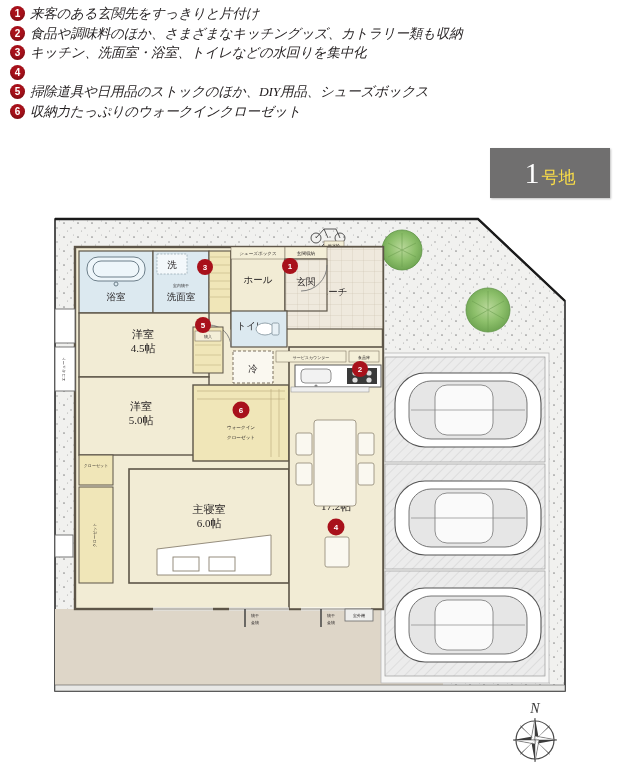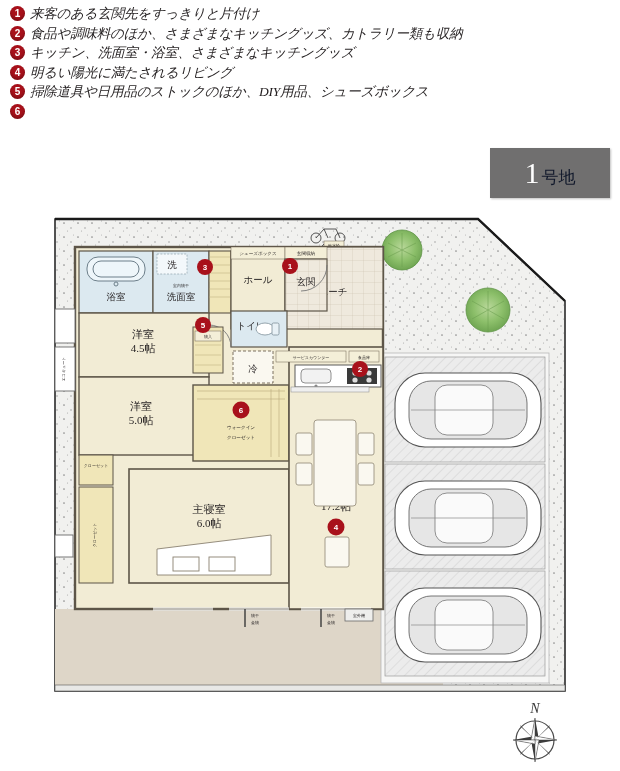--- a/index.html
+++ b/index.html
@@ -30,21 +30,21 @@
 
   
   .lot-badge{
     position:absolute;right:10px;top:148px;
     width:120px;height:50px;
     background:#706f6f;
     display:flex;align-items:center;justify-content:center;
     box-shadow:1px 1px 2px rgba(0,0,0,.25);
   }
   .lot-badge .lot-num{color:#fff;font-size:30px;line-height:30px;}
-  .lot-badge .lot-unit{color:#0f172a;font-size:17px;line-height:17px;margin-left:2px;margin-top:8px;}
+  .lot-badge .lot-unit{color:#fde047;font-size:17px;line-height:17px;margin-left:2px;margin-top:8px;}
 
   
   .site{position:absolute;left:33px;top:205px;width:555px;height:500px;}
   .site svg{display:block;}
 
   text{font-family:"Liberation Sans","DejaVu Sans",sans-serif;fill:#231f20;}
   .rm{font-family:"Liberation Serif","DejaVu Serif",serif;font-size:9.5px;text-anchor:middle;}
   .rm-big{font-family:"Liberation Serif","DejaVu Serif",serif;font-size:11px;text-anchor:middle;}
   .tiny{font-size:4.6px;text-anchor:middle;}
   .tiny2{font-size:4px;text-anchor:middle;}
@@ -67,32 +67,32 @@
     <div class="legend-row">
       <div class="badge">1</div>
       <div class="legend-text">来客のある玄関先をすっきりと片付け</div>
     </div>
     <div class="legend-row">
       <div class="badge">2</div>
       <div class="legend-text">食品や調味料のほか、さまざまなキッチングッズ、カトラリー類も収納</div>
     </div>
     <div class="legend-row">
       <div class="badge">3</div>
-      <div class="legend-text">キッチン、洗面室・浴室、さまざまなキッチングッズ</div>
+      <div class="legend-text">キッチン、洗面室・浴室、トイレなどの水回りを集中化</div>
     </div>
     <div class="legend-row">
       <div class="badge">4</div>
-      <div class="legend-text">明るい陽光に満たされるリビング</div>
     </div>
     <div class="legend-row">
       <div class="badge">5</div>
       <div class="legend-text">掃除道具や日用品のストックのほか、DIY用品、シューズボックス</div>
     </div>
     <div class="legend-row">
       <div class="badge">6</div>
+      <div class="legend-text">収納力たっぷりのウォークインクローゼット</div>
     </div>
   </div>
 
   <div class="lot-badge">
     <span class="lot-num">1</span>
     <span class="lot-unit">号地</span>
   </div>
 
   <div class="site">
   <svg width="555" height="500" viewBox="0 0 555 500" xmlns="http://www.w3.org/2000/svg">

